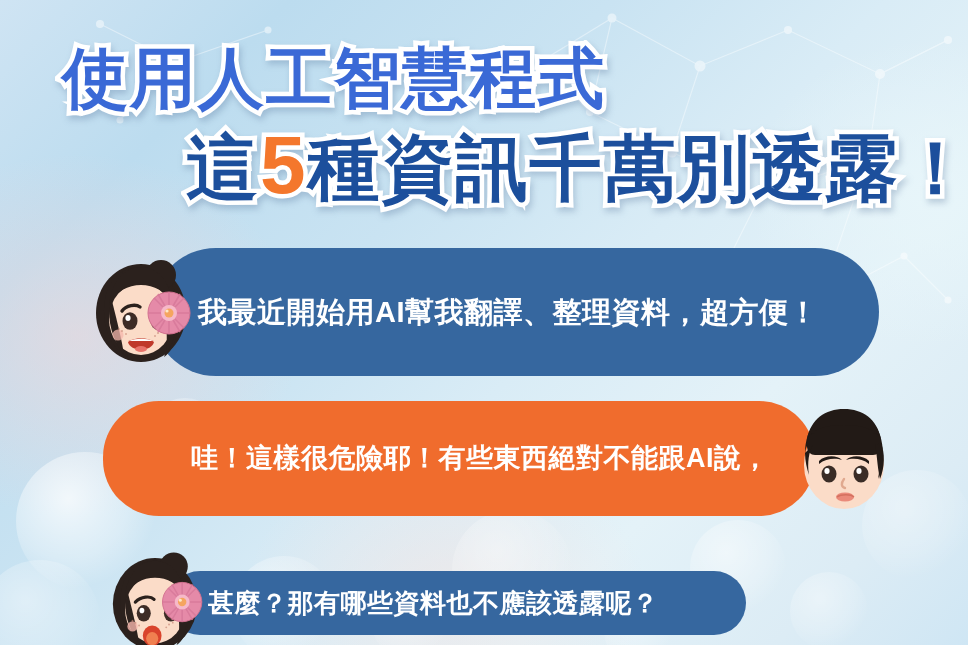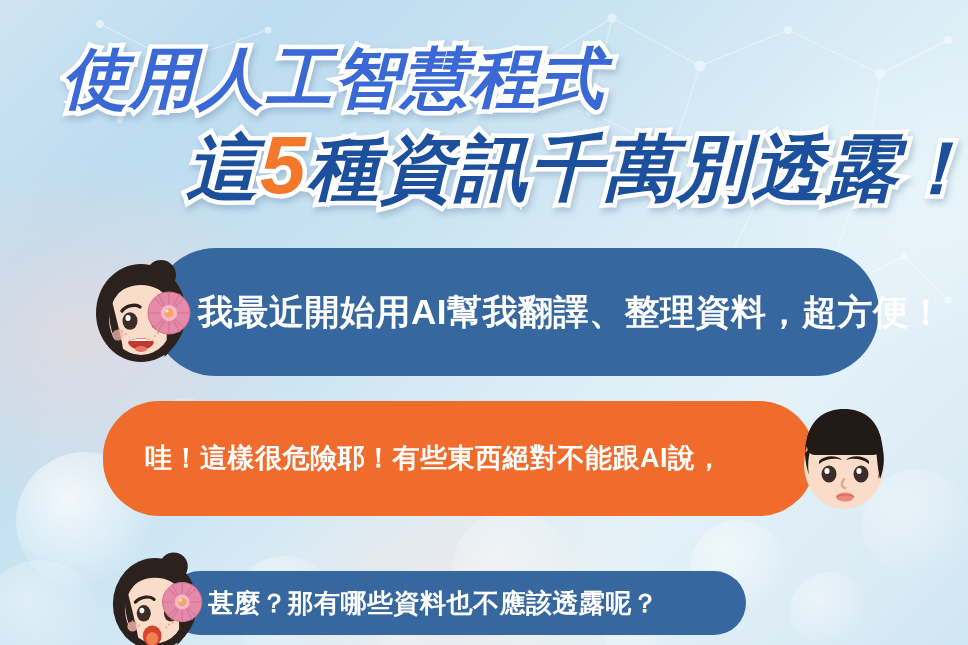--- a/index.html
+++ b/index.html
@@ -63,21 +63,20 @@
   .headline {
     position: absolute;
     left: 0; right: 0;
     top: 34px;
     height: 190px;
   }
   .hl-line {
     position: absolute;
     white-space: nowrap;
     font-weight: bold;
-    font-style: italic;
     letter-spacing: 2px;
     font-family: "Liberation Sans", "DejaVu Sans", sans-serif;
     -webkit-text-stroke: 9px #ffffff;
     paint-order: stroke fill;
     filter: drop-shadow(2px 4px 3px rgba(80,110,150,0.30));
   }
   .hl-line-1 {
     left: 62px;
     top: 0px;
     font-size: 66px;
@@ -111,32 +110,32 @@
   .bubble {
     box-sizing: border-box;
     display: flex;
     flex-direction: column;
     justify-content: center;
     color: #ffffff;
     font-weight: bold;
     letter-spacing: 0.5px;
   }
   .bubble-blue { background: #36679f; }
-  .bubble-orange { background: #f06c2d; }
+  .bubble-orange { background: #f06c2d; align-items: flex-end; }
   .bubble-line { white-space: nowrap; }
 
   
   #row-1 { left: 78px; top: 12px; }
   #row-1 .bubble {
     width: 727px;
     height: 128px;
     border-radius: 64px;
     padding: 0 40px 0 46px;
     margin-left: -52px;
-    font-size: 35px;
+    font-size: 29px;
     line-height: 44px;
   }
 
   
   #row-2 { left: 103px; top: 159px; }
   #row-2 .bubble {
     width: 712px;
     height: 115px;
     border-radius: 56px;
     padding: 0 46px 0 42px;

